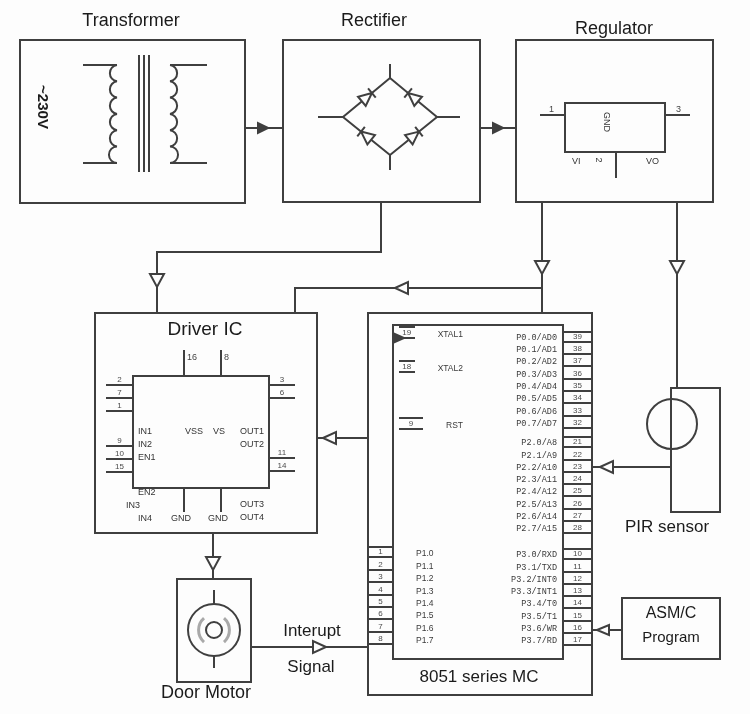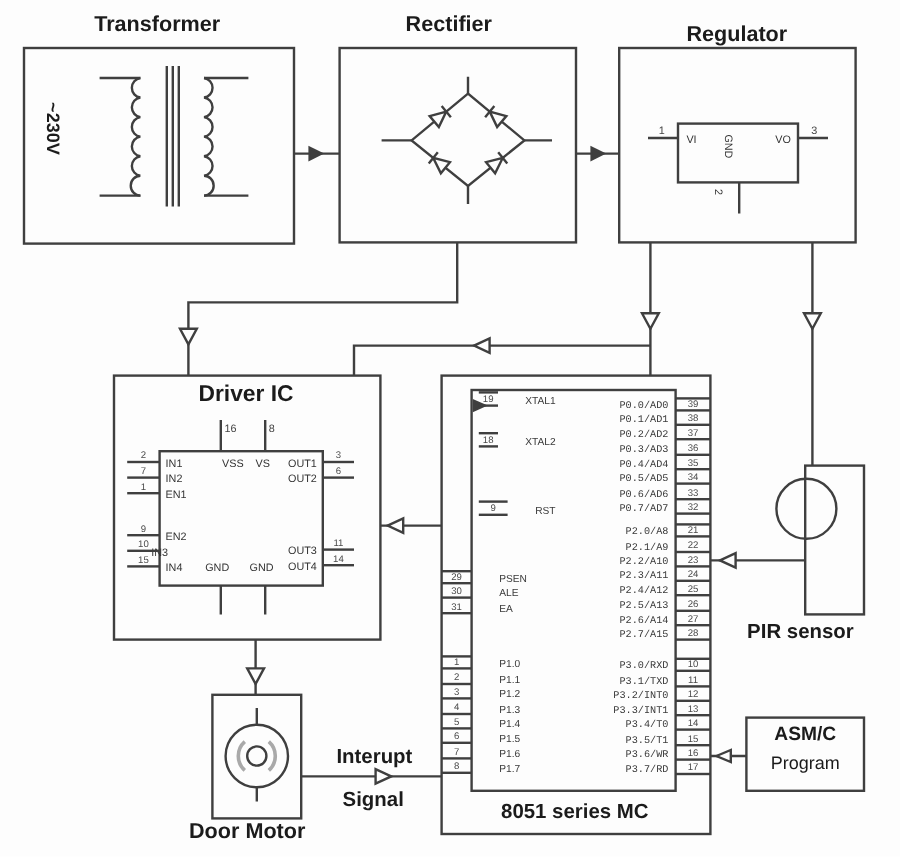--- a/index.html
+++ b/index.html
@@ -1,21 +1,21 @@
 <!DOCTYPE html>
 <html><head>
 <meta charset="utf-8">
 <style>
   html,body{margin:0;padding:0;background:#fff;}
   #stage{position:relative;width:750px;height:714px;background:#fdfdfd;
          font-family:"Liberation Sans",sans-serif;overflow:hidden;}
   #wires{position:absolute;left:0;top:0;z-index:1;}
   .lbl{position:absolute;z-index:2;color:#1b1b1b;white-space:nowrap;}
-  .title{font-weight:bold;font-size:18px;transform:translateX(-50%);text-align:right;}
-  .small{font-size:9px;color:#333;}
+  .title{font-weight:normal;font-size:18px;transform:translateX(-50%);text-align:right;}
+  .small{font-size:9px;color:#333;margin-top:45px;}
   .cnum{font-size:9px;color:#444;}
   .vtext{transform:rotate(90deg) translateX(-50%);transform-origin:left top;font-weight:bold;font-size:15px;}
   .vsmall{transform:rotate(90deg) translateX(-50%);transform-origin:left top;font-size:9px;color:#333;font-weight:normal;}
   .cy{transform:translateY(-50%);}
   .ra{transform:translate(-100%,-50%);}
   
   .pin-group{position:absolute;z-index:2;}
   .pin-row{display:flex;align-items:flex-end;box-sizing:border-box;}
   .pin-cell{box-sizing:border-box;border-bottom:2px solid #3f3f3f;display:flex;
             align-items:flex-end;justify-content:center;height:100%;
@@ -219,34 +219,20 @@
       <div class="pin-cell">18</div>
       <div class="pin-name">XTAL2</div>
     </div>
     </div>
   <div class="pin-group mcu-left h13" style="left:368px;top:417px">
       <div class="pin-row">
       <div class="pin-cell">9</div>
       <div class="pin-name">RST</div>
     </div>
     </div>
-  <div class="pin-group mcu-left" style="left:368px;top:474.6px">
-      <div class="pin-row">
-      <div class="pin-cell">29</div>
-      <div class="pin-name">PSEN</div>
-    </div>
-      <div class="pin-row">
-      <div class="pin-cell">30</div>
-      <div class="pin-name">ALE</div>
-    </div>
-      <div class="pin-row">
-      <div class="pin-cell">31</div>
-      <div class="pin-name">EA</div>
-    </div>
-    </div>
   <div class="pin-group mcu-left" style="left:368px;top:546px">
       <div class="pin-row">
       <div class="pin-cell">1</div>
       <div class="pin-name">P1.0</div>
     </div>
       <div class="pin-row">
       <div class="pin-cell">2</div>
       <div class="pin-name">P1.1</div>
     </div>
       <div class="pin-row">

